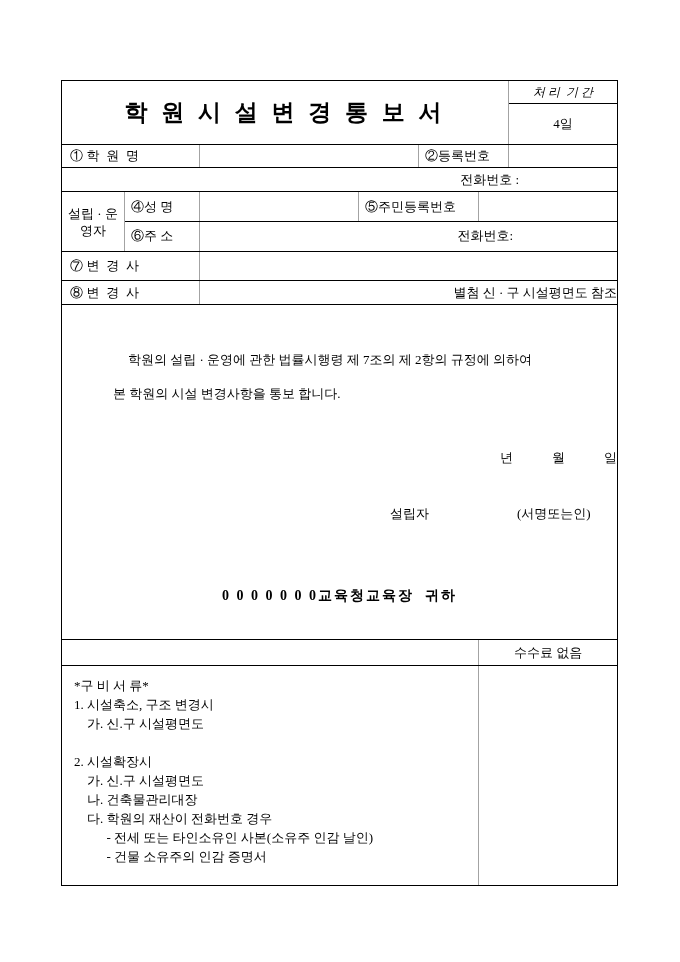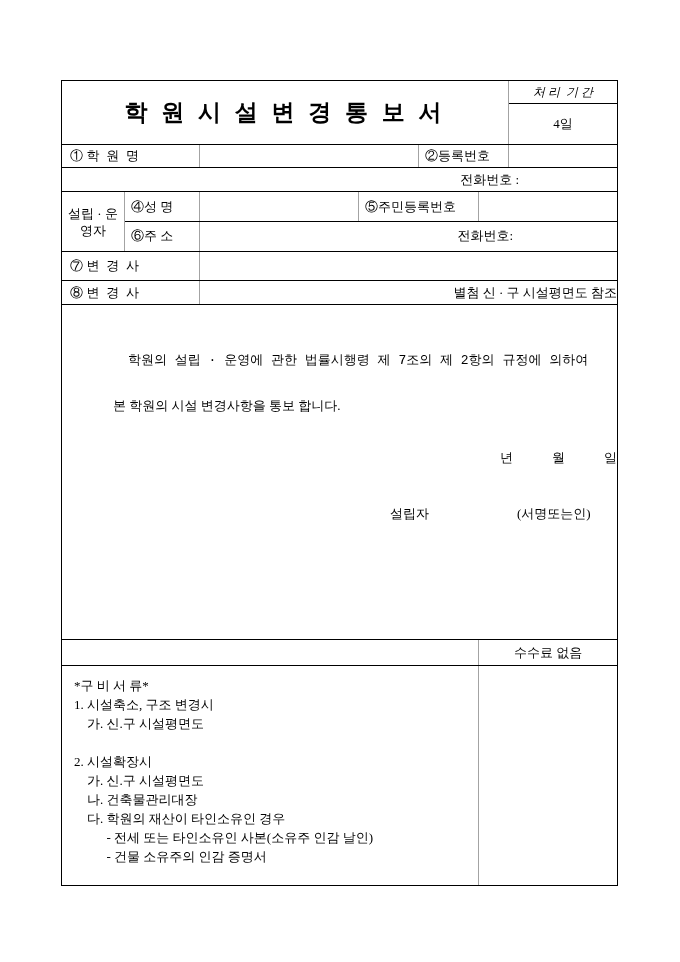--- a/index.html
+++ b/index.html
@@ -60,22 +60,22 @@
   .founder-right { flex:1; display:flex; flex-direction:column; }
   .sub-row { display:flex; }
   .sub-row.first { height:30px; border-bottom:1px solid #000; }
   .sub-row.first .cell { line-height:29px; }
   .sub-row.second { flex:1; }
   .sub-row.second .cell { line-height:28px; }
 
   
   .body-row { height:335px; position:relative; border-bottom:1px solid #000; }
   .bline { position:absolute; font-size:13px; white-space:pre; }
-  .b-line1 { top:46px; left:66px;font-family:Liberation Mono, monospace; }
-  .b-line2 { top:92px; left:51px; }
+  .b-line1 { top:46px; left:66px; }
+  .b-line2 { top:80px; left:51px; }
   .b-date  { top:144px; left:0; width:100%; text-align:right; }
   .b-founder-label { top:200px; left:328px; }
   .b-seal { top:200px; left:455px; }
   .b-recipient {
     top:282px; left:0; width:100%; text-align:center;
     font-weight:bold; font-size:14px; letter-spacing:2px;
   }
 
   
   .fee-row { height:26px; }
@@ -138,37 +138,38 @@
       <div class="cell lbl w138 br">⑧변 경 사 항</div>
       <div class="cell flex1 center">별첨 신 · 구 시설평면도 참조</div>
     </div>
 
     <div class="body-row">
       <div class="bline b-line1">학원의 설립 · 운영에 관한 법률시행령 제 7조의 제 2항의 규정에 의하여</div>
       <div class="bline b-line2">본 학원의 시설 변경사항을 통보 합니다.</div>
       <div class="bline b-date">년            월            일</div>
       <div class="bline b-founder-label">설립자</div>
       <div class="bline b-seal">(서명또는인)</div>
+      <div class="bline b-recipient">0 0 0 0 0 0 0교육청교육장  귀하</div>
     </div>
 
     <div class="row fee-row">
       <div class="cell flex1 br"></div>
       <div class="cell fee-cell">수수료 없음</div>
     </div>
 
     <div class="row bottom-row">
       <div class="docs-cell br">
         <div class="doc-line">*구 비 서 류*</div>
         <div class="doc-line">1. 시설축소, 구조 변경시</div>
         <div class="doc-line">    가. 신.구 시설평면도</div>
         <div class="doc-line"></div>
         <div class="doc-line">2. 시설확장시</div>
         <div class="doc-line">    가. 신.구 시설평면도</div>
         <div class="doc-line">    나. 건축물관리대장</div>
-        <div class="doc-line">    다. 학원의 재산이 타인소유인 경우</div>
+        <div class="doc-line">    다. 학원의 재산이 전화번호 경우</div>
         <div class="doc-line">          - 전세 또는 타인소유인 사본(소유주 인감 날인)</div>
         <div class="doc-line">          - 건물 소유주의 인감 증명서</div>
       </div>
       <div class="docs-right"></div>
     </div>
 
   </div>
 </div>
 
 </body></html>

